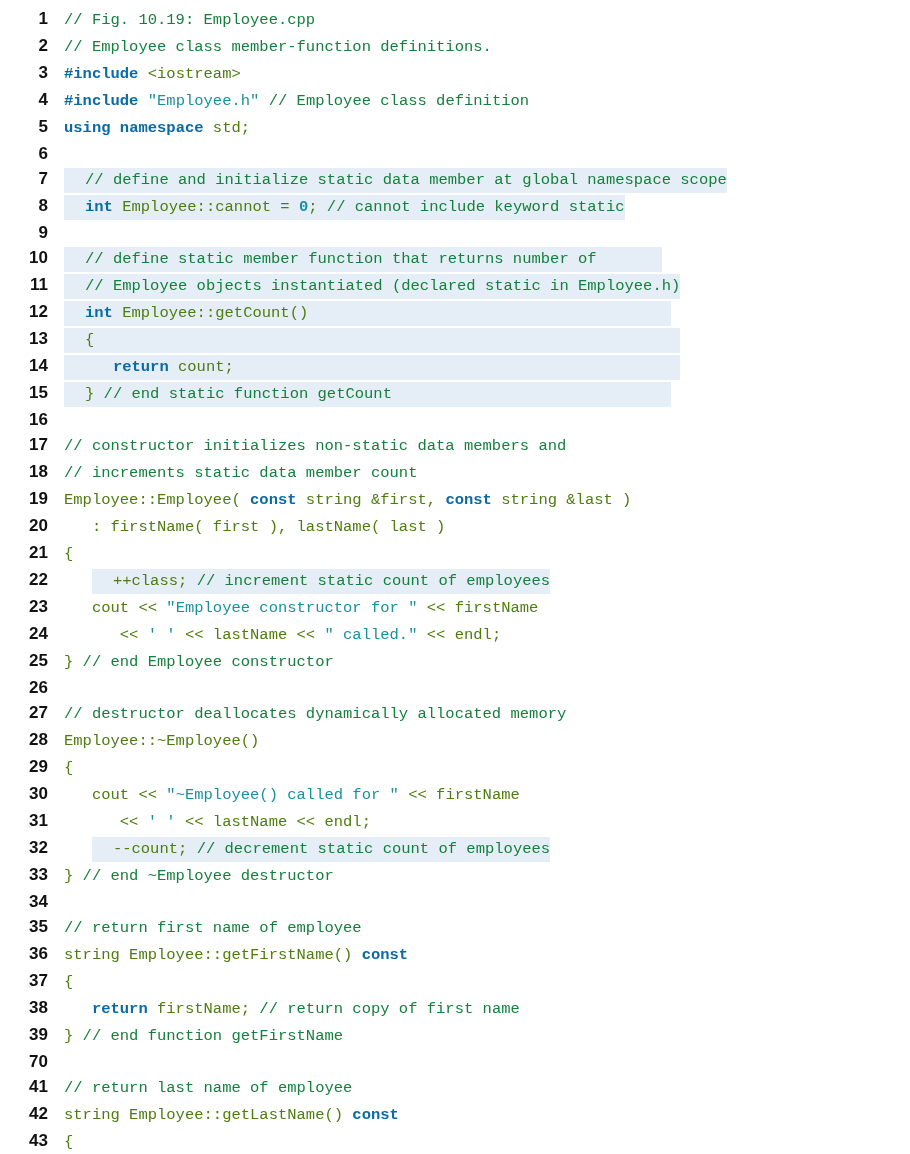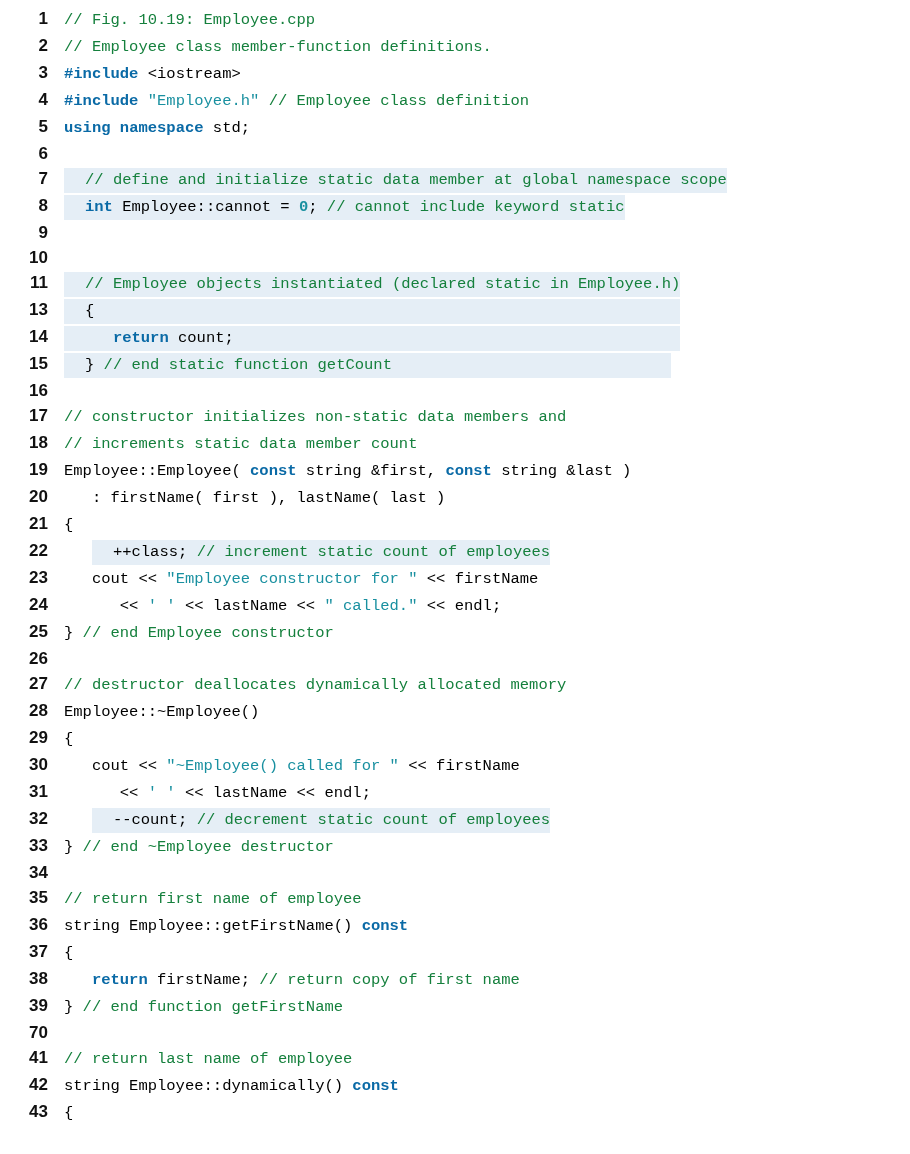--- a/index.html
+++ b/index.html
@@ -30,39 +30,40 @@
     flex: 0 0 auto;
   }
   .code {
     display: inline-block;
     flex: 0 0 auto;
   }
   .code span { white-space: pre; }
   .hl { background: #e5eef6; padding-left: 21px; }
   .kw  { color: #0a6aa6; font-weight: 700; margin-top: 18px; }   
   .cm  { color: #15803d; }                      
-  .id  { color: #000000; }                         
+  .id  { color: #4d7c0f; }                         
   .str { color: #1990a0; }                      
   .num { color: #1990a0; font-weight: 700; }
 </style>
 </head>
 <body>
 
 <div class="code-block" id="code-listing">
     <div class="line"><span class="lineno">1</span><span class="code"><span class="cm">// Fig. 10.19: Employee.cpp</span></span></div>
     <div class="line"><span class="lineno">2</span><span class="code"><span class="cm">// Employee class member-function definitions.</span></span></div>
     <div class="line"><span class="lineno">3</span><span class="code"><span class="kw">#include</span><span class="id"> </span><span class="id">&lt;iostream&gt;</span></span></div>
     <div class="line"><span class="lineno">4</span><span class="code"><span class="kw">#include</span><span class="id"> </span><span class="str">"Employee.h"</span><span class="id"> </span><span class="cm">// Employee class definition</span></span></div>
     <div class="line"><span class="lineno">5</span><span class="code"><span class="kw">using</span><span class="id"> </span><span class="kw">namespace</span><span class="id"> std;</span></span></div>
     <div class="line"><span class="lineno">6</span><span class="code"><span class="id"></span></span></div>
     <div class="line"><span class="lineno">7</span><span class="code hl"><span class="cm">// define and initialize static data member at global namespace scope</span></span></div>
     <div class="line"><span class="lineno">8</span><span class="code hl"><span class="kw">int</span><span class="id"> Employee::cannot = </span><span class="num">0</span><span class="id">; </span><span class="cm">// cannot include keyword static</span></span></div>
     <div class="line"><span class="lineno">9</span><span class="code"><span class="id"></span></span></div>
-    <div class="line"><span class="lineno">10</span></div>
+    <div class="line"><span class="lineno">10</span><span class="code hl"><span class="cm">// define static member function that returns number of       </span></span></div>
     <div class="line"><span class="lineno">11</span><span class="code hl"><span class="cm">// Employee objects instantiated (declared static in Employee.h)</span></span></div>
+    <div class="line"><span class="lineno">12</span><span class="code hl"><span class="kw">int</span><span class="id"> Employee::getCount()                                       </span></span></div>
     <div class="line"><span class="lineno">13</span><span class="code hl"><span class="id">{                                                               </span></span></div>
     <div class="line"><span class="lineno">14</span><span class="code hl"><span class="id">   </span><span class="kw">return</span><span class="id"> count;                                                </span></span></div>
     <div class="line"><span class="lineno">15</span><span class="code hl"><span class="id">} </span><span class="cm">// end static function getCount                              </span></span></div>
     <div class="line"><span class="lineno">16</span><span class="code"><span class="id"></span></span></div>
     <div class="line"><span class="lineno">17</span><span class="code"><span class="cm">// constructor initializes non-static data members and</span></span></div>
     <div class="line"><span class="lineno">18</span><span class="code"><span class="cm">// increments static data member count</span></span></div>
     <div class="line"><span class="lineno">19</span><span class="code"><span class="id">Employee::Employee( </span><span class="kw">const</span><span class="id"> string &amp;first, </span><span class="kw">const</span><span class="id"> string &amp;last )</span></span></div>
     <div class="line"><span class="lineno">20</span><span class="code"><span class="id">   : firstName( first ), lastName( last )</span></span></div>
     <div class="line"><span class="lineno">21</span><span class="code"><span class="id">{</span></span></div>
     <div class="line"><span class="lineno">22</span><span class="code"><span class="id">   </span></span><span class="code hl"><span class="id">++class; </span><span class="cm">// increment static count of employees</span></span></div>
@@ -78,15 +79,15 @@
     <div class="line"><span class="lineno">32</span><span class="code"><span class="id">   </span></span><span class="code hl"><span class="id">--count; </span><span class="cm">// decrement static count of employees</span></span></div>
     <div class="line"><span class="lineno">33</span><span class="code"><span class="id">} </span><span class="cm">// end ~Employee destructor</span></span></div>
     <div class="line"><span class="lineno">34</span><span class="code"><span class="id"></span></span></div>
     <div class="line"><span class="lineno">35</span><span class="code"><span class="cm">// return first name of employee</span></span></div>
     <div class="line"><span class="lineno">36</span><span class="code"><span class="id">string Employee::getFirstName() </span><span class="kw">const</span></span></div>
     <div class="line"><span class="lineno">37</span><span class="code"><span class="id">{</span></span></div>
     <div class="line"><span class="lineno">38</span><span class="code"><span class="id">   </span><span class="kw">return</span><span class="id"> firstName; </span><span class="cm">// return copy of first name</span></span></div>
     <div class="line"><span class="lineno">39</span><span class="code"><span class="id">} </span><span class="cm">// end function getFirstName</span></span></div>
     <div class="line"><span class="lineno">70</span><span class="code"><span class="id"></span></span></div>
     <div class="line"><span class="lineno">41</span><span class="code"><span class="cm">// return last name of employee</span></span></div>
-    <div class="line"><span class="lineno">42</span><span class="code"><span class="id">string Employee::dynamically() </span><span class="kw">const</span></span></div>
+    <div class="line"><span class="lineno">42</span><span class="code"><span class="id">string Employee::getLastName() </span><span class="kw">const</span></span></div>
     <div class="line"><span class="lineno">43</span><span class="code"><span class="id">{</span></span></div>
   </div>
 
 </body></html>

